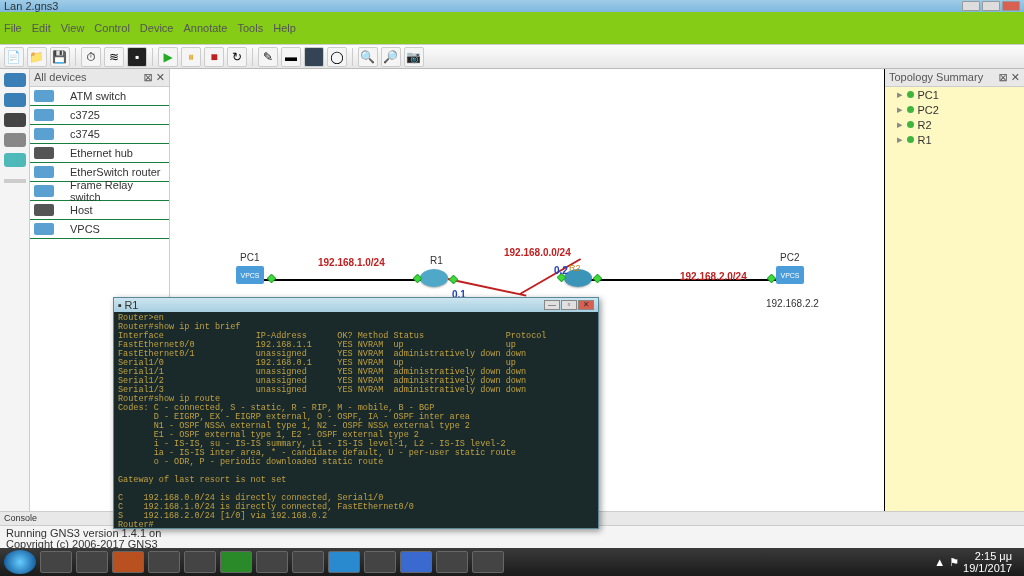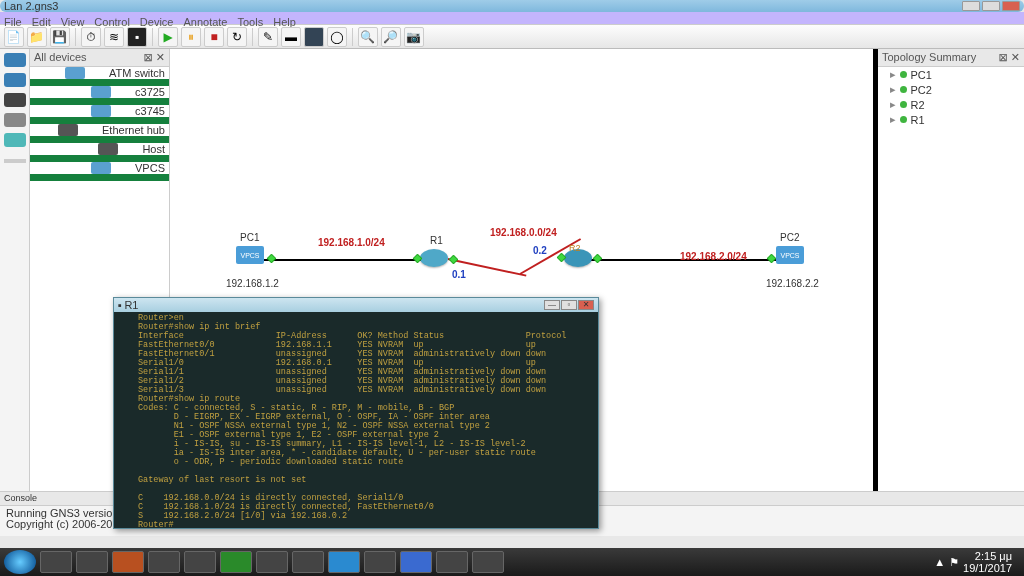--- a/index.html
+++ b/index.html
@@ -1,48 +1,48 @@
 <!DOCTYPE html>
 <html><head>
 <meta charset="utf-8">
 <style>
 * { margin: 0; padding: 0; box-sizing: border-box; font-family: "Segoe UI", Tahoma, sans-serif; font-size: 11px; }
 body { width: 1024px; height: 576px; background: #e8e8e8; overflow: hidden; position: relative; }
 
 
-.titlebar { height: 12px; background: linear-gradient(#9fcce8,#7fb8dd); display: flex; align-items: center; padding: 0 4px; color: #333; font-size: 9px; border-radius: 6px; }
+.titlebar { height: 12px; background: linear-gradient(#9fcce8,#7fb8dd); display: flex; align-items: center; padding: 0 4px; color: #333; font-size: 9px; }
 .titlebar .controls { margin-left: auto; display: flex; gap: 2px; }
 .titlebar .controls span { width: 18px; height: 10px; background: #ddd; border: 1px solid #999; display: inline-block; border-radius: 1px; }
 
 
-.menubar { height: 13px; background: #c4b5fd; display: flex; padding: 4px 4px; gap: 10px; color: #555; font-size: 9px; border-bottom: 1px solid #ccc; }
+.menubar { height: 13px; background: #84cc16; display: flex; align-items: center; padding: 16px 4px; gap: 10px; color: #555; font-size: 9px; border-bottom: 1px solid #ccc; }
 
 
 .toolbar { height: 24px; background: linear-gradient(#fdfdfd,#e6e6e6); border-bottom: 1px solid #bbb; display: flex; align-items: center; padding: 0 4px; gap: 3px; }
 .tb-btn { width: 20px; height: 20px; background: #f5f5f5; border: 1px solid #ccc; border-radius: 2px; display: flex; align-items: center; justify-content: center; font-size: 12px; }
 .tb-sep { width: 1px; height: 18px; background: #ccc; margin: 0 2px; }
 
 
 .main { display: flex; height: 442px; }
 .left-icons { width: 30px; background: #f4f4f4; border-right: 1px solid #ccc; display: flex; flex-direction: column; align-items: center; padding-top: 4px; gap: 6px; }
 .left-icons .dev { width: 22px; height: 14px; background: #3a7fb5; border-radius: 3px; }
 .left-icons .dev.gray { background: #888; }
 .left-icons .dev.dark { background: #444; }
 .left-icons .dev.cyan { background: #4fb8b8; }
 
 .devices-panel { width: 140px; background: #fff; border-right: 1px solid #ccc; }
 .panel-header { background: #e8e8e8; padding: 2px 4px; font-size: 9px; color: #555; border-bottom: 1px solid #ccc; display: flex; justify-content: space-between; }
-.device-row { display: flex; align-items: center; padding: 2px 4px; gap: 24px; font-size: 10px; color: #333; border-bottom: 7px solid #15803d; height: 19px; justify-content: flex-end; }
+.device-row { display: flex; align-items: center; padding: 2px 4px; gap: 16px; font-size: 10px; color: #333; border-bottom: 1px solid #15803d; height: 19px; }
 .dev-icon { width: 20px; height: 12px; background: #5aa0d0; border-radius: 2px; flex-shrink: 0; }
 .dev-icon.cloud { background: #ddd; border-radius: 50%; }
 .dev-icon.dark { background: #555; }
 
 .canvas { flex: 1; background: #fff; position: relative; overflow: hidden; }
 
-.topology-panel { width: 151px; background: #ffffff; border-left: 5px solid #000000; }
+.topology-panel { width: 140px; background: #fef9c3; border-left: 1px solid #000000; }
 .topo-item { padding: 1px 12px; font-size: 9px; color: #333; display: flex; align-items: center; gap: 4px; }
 .topo-dot { width: 7px; height: 7px; border-radius: 50%; background: #3fb53f; }
 
 
 .node { position: absolute; text-align: center; font-size: 10px; color: #333; }
 .node .label { position: absolute; white-space: nowrap; font-size: 10px; }
 .pc-shape { width: 28px; height: 18px; background: #4a9dd8; border-radius: 2px; position: relative; }
 .router-shape { width: 28px; height: 18px; background: #4fa8c8; border-radius: 50%; box-shadow: 0 1px 2px rgba(0,0,0,0.3); }
 .link-label { position: absolute; font-size: 10px; color: #c02020; font-weight: bold; }
 .link-label.blue { color: #2040c0; }
@@ -55,21 +55,21 @@
 
 .console-panel { height: 45px; background: #f4f4f4; border-top: 1px solid #ccc; padding: 2px 6px; font-size: 9px; color: #333; overflow: hidden; }
 .console-panel div { line-height: 11px; }
 
 
 .terminal { position: absolute; left: 113px; top: 297px; width: 486px; height: 232px; background: #1a2a2a; border: 1px solid #5a8a9a; box-shadow: 2px 2px 6px rgba(0,0,0,0.4); z-index: 50; }
 .term-title { height: 14px; background: linear-gradient(#cde5f0,#a8cfe0); display: flex; align-items: center; padding: 0 4px; font-size: 9px; color: #333; }
 .term-title .tc { margin-left: auto; display: flex; gap: 1px; }
 .term-title .tc span { width: 16px; height: 10px; background: #e0e0e0; border: 1px solid #888; font-size: 8px; text-align: center; line-height: 8px; }
 .term-title .tc span.close { background: #d86050; }
-.term-body { padding: 2px 4px; font-family: "Consolas","Courier New",monospace; font-size: 8.5px; color: #c0a040; line-height: 9px; white-space: pre; margin-left: 20px; }
+.term-body { padding: 2px 4px; font-family: "Consolas","Courier New",monospace; font-size: 8.5px; color: #c0a040; line-height: 9px; white-space: pre; }
 
 
 .taskbar { position: absolute; bottom: 0; left: 0; right: 0; height: 28px; background: linear-gradient(#3a3a3a,#1a1a1a); display: flex; align-items: center; padding: 0 4px; gap: 4px; }
 .tb-start { width: 32px; height: 24px; background: radial-gradient(circle,#6cf,#048); border-radius: 50%; }
 .tb-item { width: 32px; height: 22px; background: #444; border: 1px solid #666; border-radius: 2px; }
 .tb-tray { margin-left: auto; display: flex; align-items: center; gap: 4px; color: #fff; font-size: 9px; padding-right: 8px; }
 </style>
 </head>
 <body>
 
@@ -142,20 +142,28 @@
       </div>
     <div class="device-row">
         <div class="dev-icon"></div>
         <span>c3745</span>
       </div>
     <div class="device-row">
         <div class="dev-icon dark"></div>
         <span>Ethernet hub</span>
       </div>
     <div class="device-row">
+        <div class="dev-icon"></div>
+        <span>EtherSwitch router</span>
+      </div>
+    <div class="device-row">
+        <div class="dev-icon"></div>
+        <span>Frame Relay switch</span>
+      </div>
+    <div class="device-row">
         <div class="dev-icon dark"></div>
         <span>Host</span>
       </div>
     <div class="device-row">
         <div class="dev-icon"></div>
         <span>VPCS</span>
       </div>
   </div>
 
   <div class="canvas">
@@ -187,24 +195,24 @@
     <div class="dot-green" style="left:424px;top:206px"></div>
 
     <div class="node" style="left:606px;top:197px">
       <div class="label" style="left:4px;top:-14px">PC2</div>
       <div class="pc-shape" style="display:flex;align-items:center;justify-content:center;color:#fff;font-size:7px">VPCS</div>
       <div class="label" style="left:-10px;top:32px">192.168.2.2</div>
     </div>
     <div class="dot-green" style="left:598px;top:206px"></div>
 
     <div class="link-label" style="left:148px;top:188px">192.168.1.0/24</div>
-    <div class="link-label" style="left:320px;top:178px">192.168.0.0/24</div>
+    <div class="link-label" style="left:334px;top:178px">192.168.0.0/24</div>
     <div class="link-label" style="left:510px;top:202px">192.168.2.0/24</div>
     <div class="link-label blue" style="left:282px;top:220px">0.1</div>
-    <div class="link-label blue" style="left:363px;top:196px">0.2</div>
+    <div class="link-label blue" style="left:384px;top:196px">0.2</div>
   </div>
 
   <div class="topology-panel">
     <div class="panel-header">
       <span>Topology Summary</span>
       <span>⊠ ✕</span>
     </div>
     <div class="topo-item">
         <span style="color:#888">▸</span>
         <span class="topo-dot"></span>

